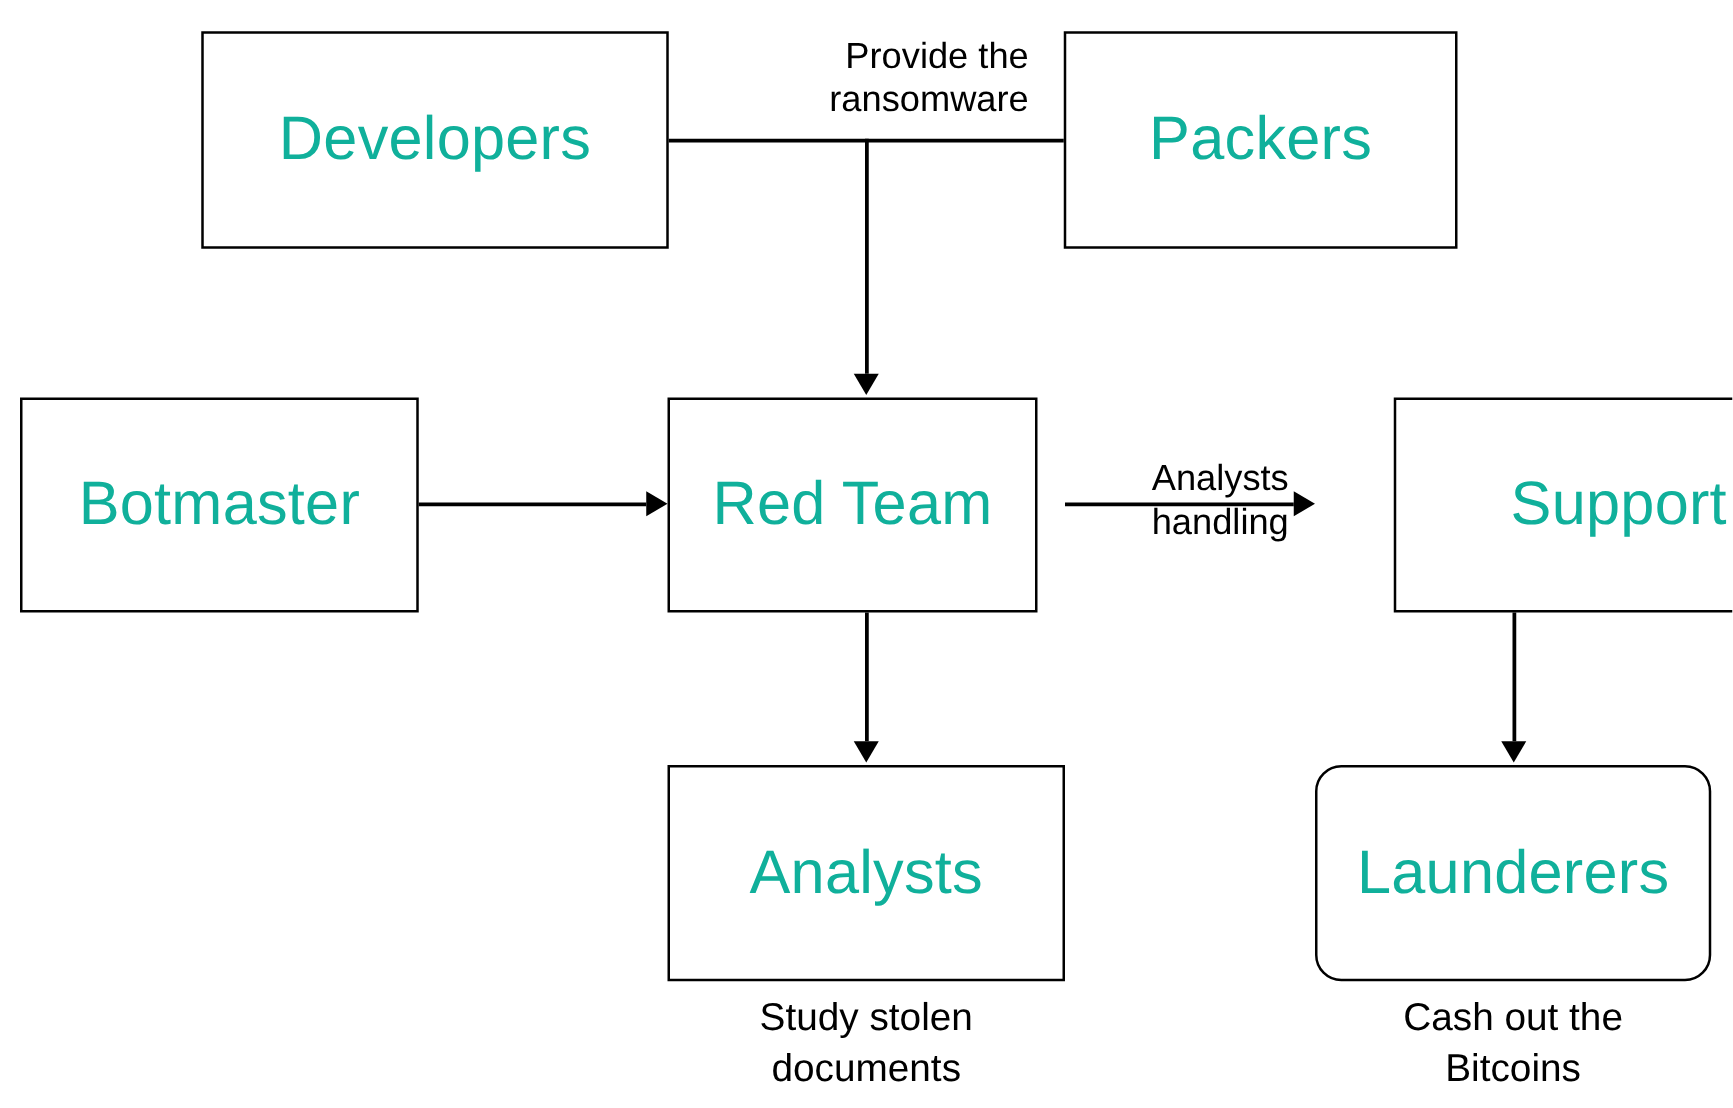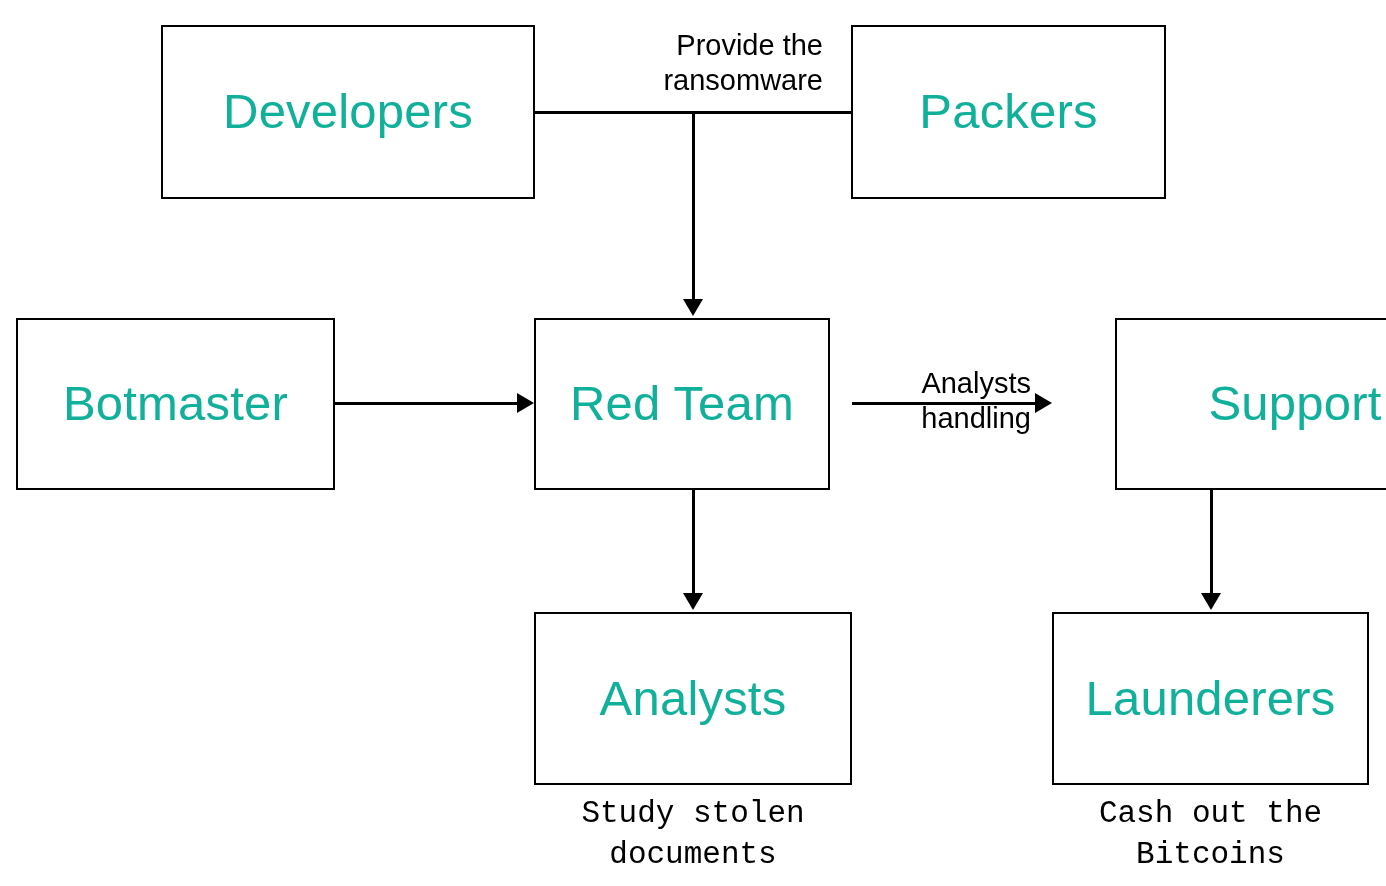--- a/index.html
+++ b/index.html
@@ -65,21 +65,21 @@
     color: #000000;
     font-family: "Liberation Sans", sans-serif;
     font-size: 29px;
     line-height: 1.22;
     text-align: right;
     white-space: pre-line;
   }
   .caption {
     position: absolute;
     color: #000000;
-    font-family: Liberation Mono, monospace;
+    font-family: Liberation Sans, sans-serif;
     font-size: 31px;
     line-height: 1.33;
     text-align: center;
     white-space: pre-line;
   }
 </style>
 </head>
 <body>
 
 <div id="canvas">
@@ -101,21 +101,21 @@
   </div>
 
   <div class="node" style="left:1100px; top:318px; width:360px; height:172px;margin-left:15px;">
     <span class="node-label">Support</span>
   </div>
 
   <div class="node" style="left:534px; top:612px; width:318px; height:173px;">
     <span class="node-label">Analysts</span>
   </div>
 
-  <div class="node" style="left:1052px; top:612px; width:317px; height:173px;">
+  <div class="node" style="left:1052px; top:612px; width:317px; height:173px;border-radius:21px;">
     <span class="node-label">Launderers</span>
   </div>
 
   <div class="edge-line edge-h" style="left:535px; top:111px; width:316px;"></div>
 
   <div class="edge-line edge-v" style="left:692px; top:111px; height:188px;"></div>
   <div class="arrowhead-down" style="left:683px; top:299px;"></div>
 
   <div class="edge-line edge-h" style="left:335px; top:402px; width:182px;"></div>
   <div class="arrowhead-right" style="left:517px; top:393px;"></div>

